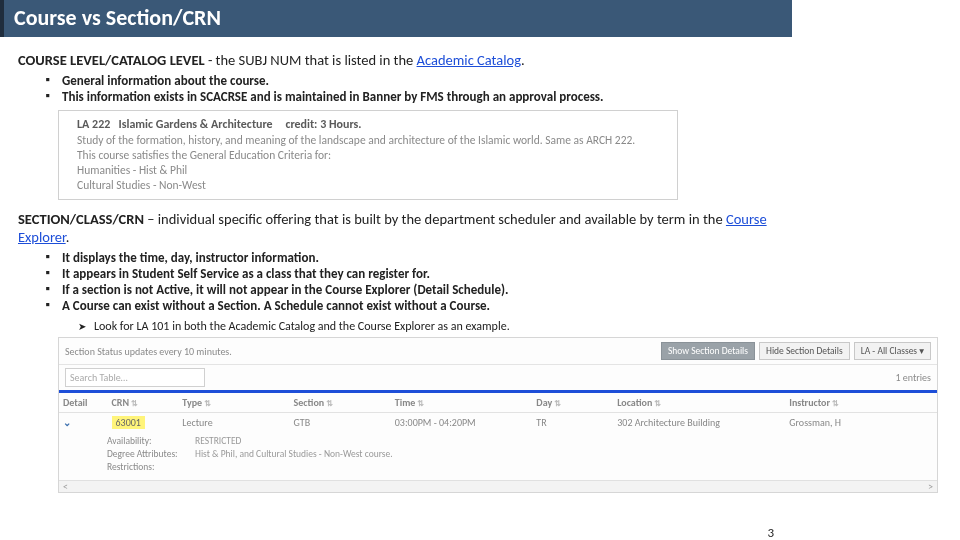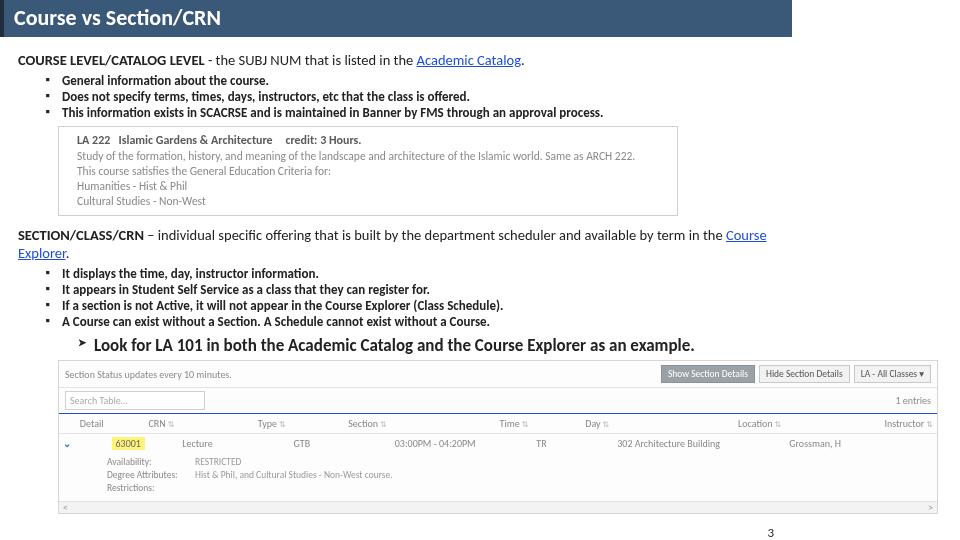--- a/index.html
+++ b/index.html
@@ -9,38 +9,38 @@
   .title-bar h1 { font-size: 22px; font-weight: 700; color: #fff; }
   .body { padding: 8px 18px 0 18px; }
   .section-heading { font-size: 14.5px; margin: 6px 0 4px 0; }
   .section-heading .lead { font-weight: 700; }
   .section-heading .trail { font-weight: 400; }
   .link { color: #1d4ed8; text-decoration: underline; }
   ul.bullets { list-style: none; padding: 0 0 0 28px; margin: 2px 0 6px 0; }
   ul.bullets li { position: relative; font-size: 13px; font-weight: 700; margin: 1px 0; padding-left: 16px; }
   ul.bullets li::before { content: "▪"; position: absolute; left: 0; top: 0; font-size: 11px; color: #222; }
   .sub-arrow { list-style: none; padding: 0 0 0 60px; margin: 1px 0 4px 0; }
-  .sub-arrow li { position: relative; font-size: 17px; font-weight: 700; padding-left: 16px; }
+  .sub-arrow li { position: relative; font-size: 12px; font-weight: 400; padding-left: 16px; }
   .sub-arrow li::before { content: "➤"; position: absolute; left: 0; top: 1px; font-size: 10px; color: #222; }
   .catalog-box { border: 1px solid #d0d0d0; margin: 4px 0 10px 40px; width: 620px; padding: 6px 18px; background: #fff; color: #777; }
   .catalog-box .cb-title { font-size: 12px; font-weight: 700; color: #5a5a5a; margin-bottom: 2px; }
   .catalog-box .cb-title .credit { font-weight: 700; margin-left: 10px; }
   .catalog-box .cb-line { font-size: 11.5px; color: #8a8a8a; margin: 1px 0; }
   .explorer-box { border: 1px solid #d6d6d6; margin: 4px 0 0 40px; width: 880px; background: #fdfdfd; font-size: 10px; color: #888; position: relative; }
   .ex-top { display: flex; justify-content: space-between; align-items: center; padding: 4px 6px; border-bottom: 1px solid #e4e4e4; }
   .ex-top .status { color: #8a8a8a; }
   .ex-top .btns { display: flex; gap: 4px; }
   .ex-btn { background: #9aa2a8; color: #fff; font-size: 9.5px; padding: 2px 6px; border: 1px solid #8a9298; }
   .ex-btn.alt { background: #f2f2f2; color: #555; border: 1px solid #c8c8c8; }
   .ex-row2 { display: flex; justify-content: space-between; align-items: center; padding: 3px 6px; }
   .ex-search { border: 1px solid #d0d0d0; background: #fff; padding: 2px 4px; font-size: 10px; color: #aaa; width: 140px; }
   .ex-entries { font-size: 10px; color: #8a8a8a; }
   .ex-table { width: 100%; border-collapse: collapse; table-layout: fixed; }
   .ex-table th, .ex-table td { font-size: 10px; color: #888; text-align: left; padding: 3px 4px; border-top: 1px solid #eee; overflow: hidden; white-space: nowrap; }
-  .ex-table th { font-weight: 400; color: #888; border-top: 1px solid #1d4ed8; border-bottom: 1px solid #e2e2e2; text-align: right; }
+  .ex-table th { font-weight: 700; color: #888; border-top: 3px solid #1d4ed8; border-bottom: 1px solid #e2e2e2; }
   .sort-ic { color: #bbb; font-size: 8px; margin-left: 2px; }
   .chev { color: #3b6fae; font-weight: 700; }
   .crn-hl { background: #fff47a; color: #666; padding: 0 4px; }
   .ex-sub { padding: 2px 6px 6px 48px; }
   .ex-sub .sub-line { font-size: 9.5px; color: #9a9a9a; margin: 1px 0; }
   .ex-sub .sub-label { display: inline-block; width: 88px; color: #8a8a8a; }
   .ex-scroll { height: 12px; background: #f3f3f3; border-top: 1px solid #e0e0e0; position: relative; }
   .ex-scroll::before { content: "<"; position: absolute; left: 4px; top: -1px; color: #999; font-size: 10px; }
   .ex-scroll::after { content: ">"; position: absolute; right: 4px; top: -1px; color: #999; font-size: 10px; }
   .page-num { position: absolute; right: 18px; bottom: 0px; font-size: 13px; color: #222; }
@@ -54,21 +54,20 @@
   <h1>Course vs Section/CRN</h1>
 </div>
 
 <div class="body">
 
   <div class="section-heading">
     <span class="lead">COURSE LEVEL/CATALOG LEVEL</span><span class="trail"> - the SUBJ NUM that is listed in the </span><span class="link trail">Academic Catalog</span><span class="trail">.</span>
   </div>
   <ul class="bullets">
     <li>General information about the course.</li>
-    <li>Does not specify terms, times, days, instructors, etc that the class is offered.</li>
     <li>This information exists in SCACRSE and is maintained in Banner by FMS through an approval process.</li>
   </ul>
 
   <div class="catalog-box">
     <div class="cb-title">
       <span>LA 222</span>&nbsp;&nbsp;
       <span>Islamic Gardens &amp; Architecture</span>
       <span class="credit">credit: 3 Hours.</span>
     </div>
     <div class="cb-line">Study of the formation, history, and meaning of the landscape and architecture of the Islamic world. Same as ARCH 222.</div>
@@ -76,21 +75,21 @@
     <div class="cb-line">Humanities - Hist &amp; Phil</div>
     <div class="cb-line">Cultural Studies - Non-West</div>
   </div>
 
   <div class="section-heading">
     <span class="lead">SECTION/CLASS/CRN</span><span class="trail"> – individual specific offering that is built by the department scheduler and available by term in the </span><span class="link trail">Course Explorer</span><span class="trail">.</span>
   </div>
   <ul class="bullets">
     <li>It displays the time, day, instructor information.</li>
     <li>It appears in Student Self Service as a class that they can register for.</li>
-    <li>If a section is not Active, it will not appear in the Course Explorer (Class Schedule).</li>
+    <li>If a section is not Active, it will not appear in the Course Explorer (Detail Schedule).</li>
     <li>A Course can exist without a Section. A Schedule cannot exist without a Course.</li>
   </ul>
   <ul class="sub-arrow">
     <li>Look for LA 101 in both the Academic Catalog and the Course Explorer as an example.</li>
   </ul>
 
   <div class="explorer-box">
     <div class="ex-top">
       <span class="status">Section Status updates every 10 minutes.</span>
       <span class="btns">

